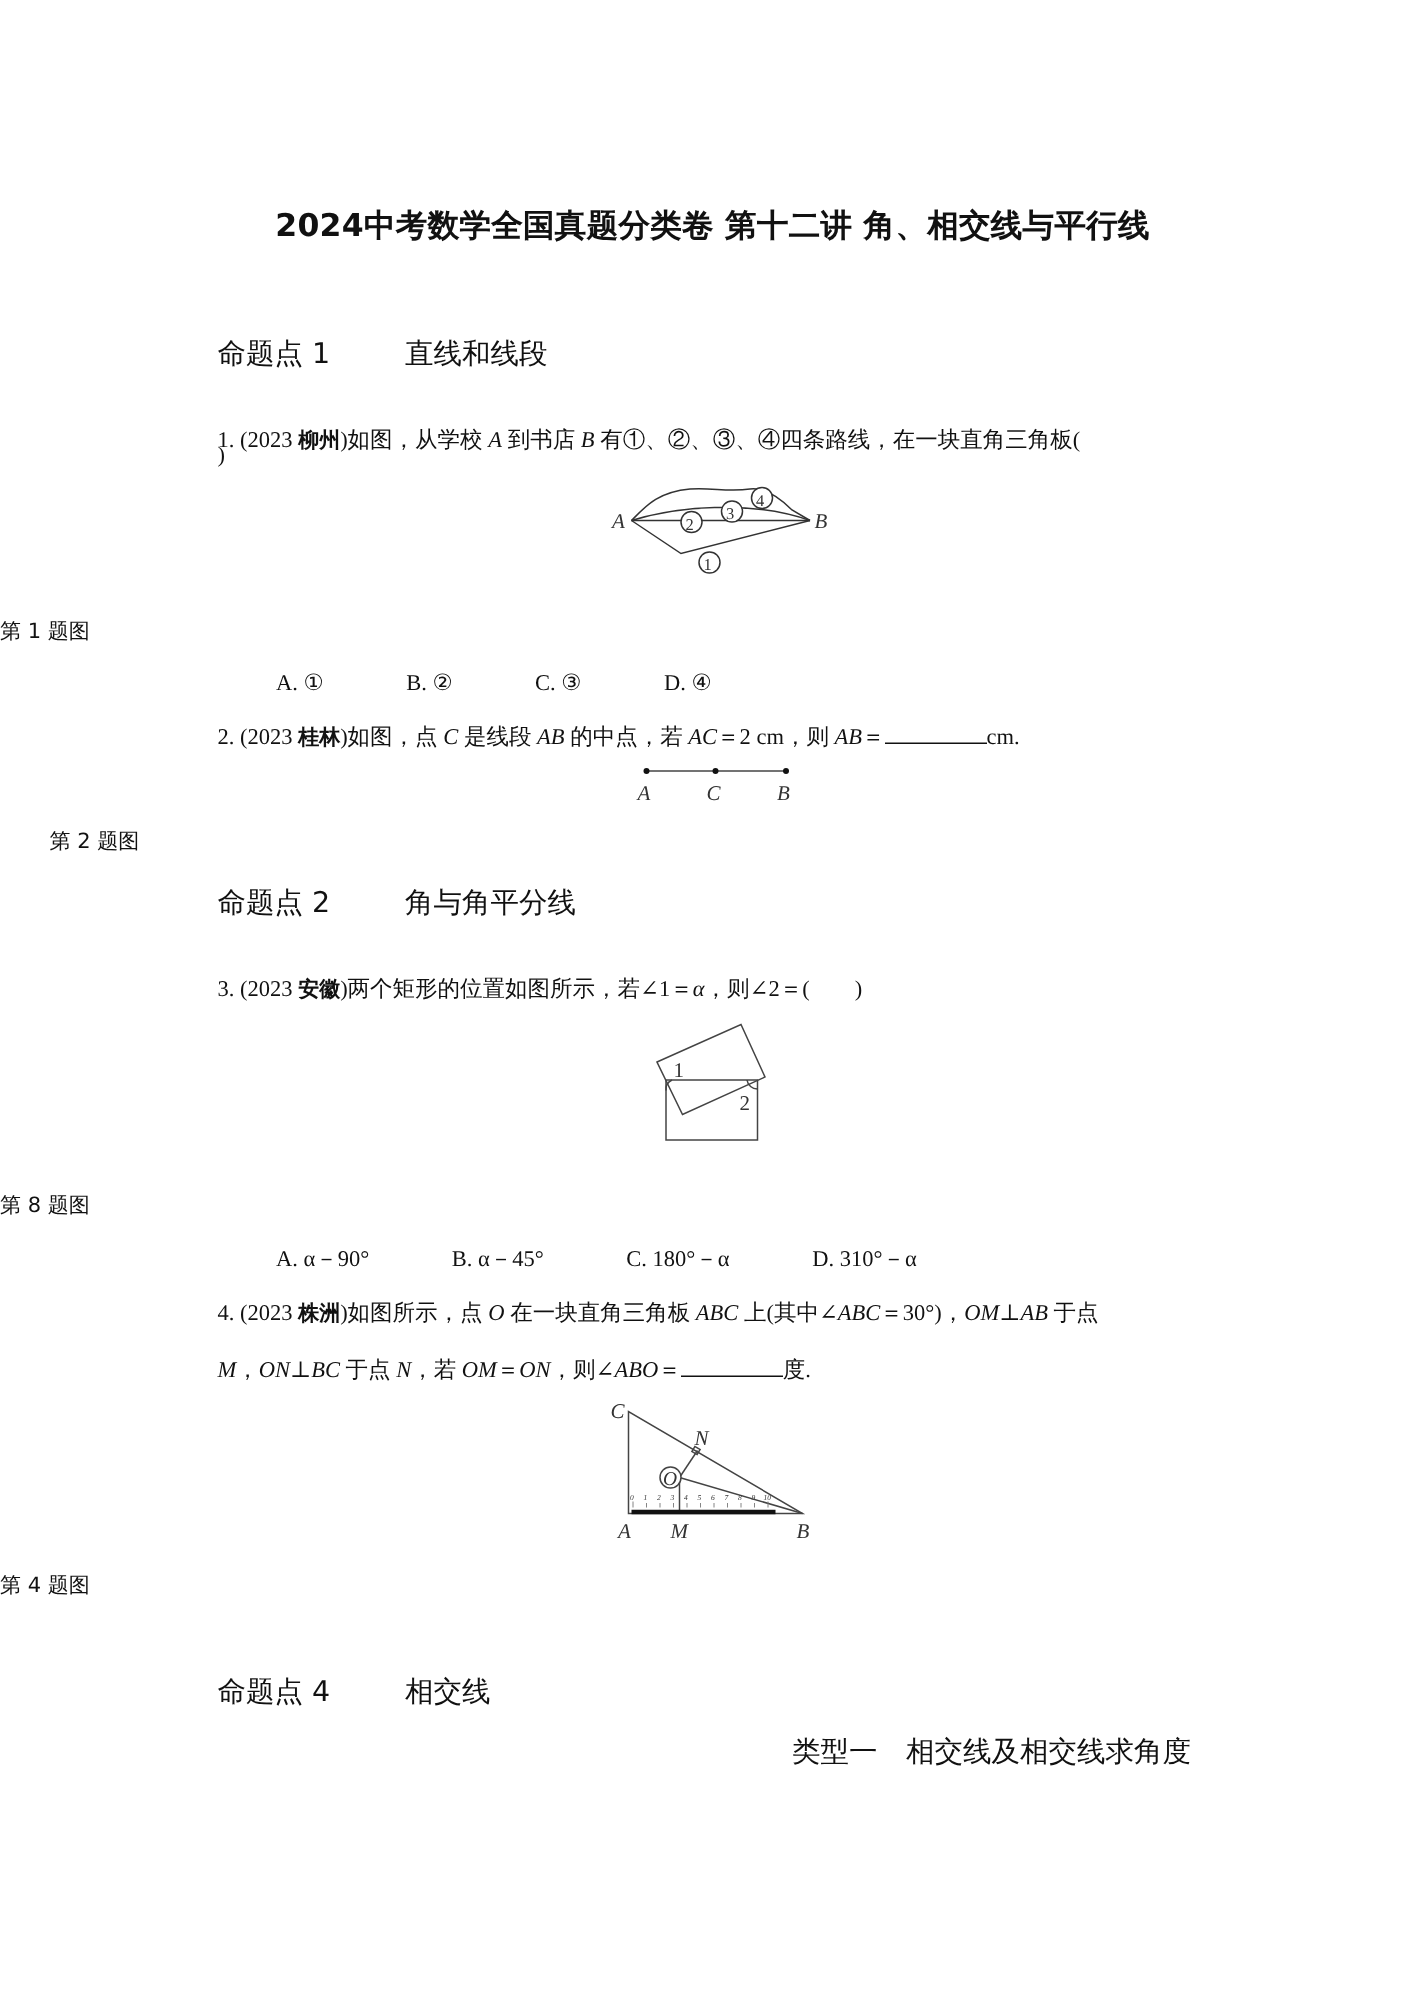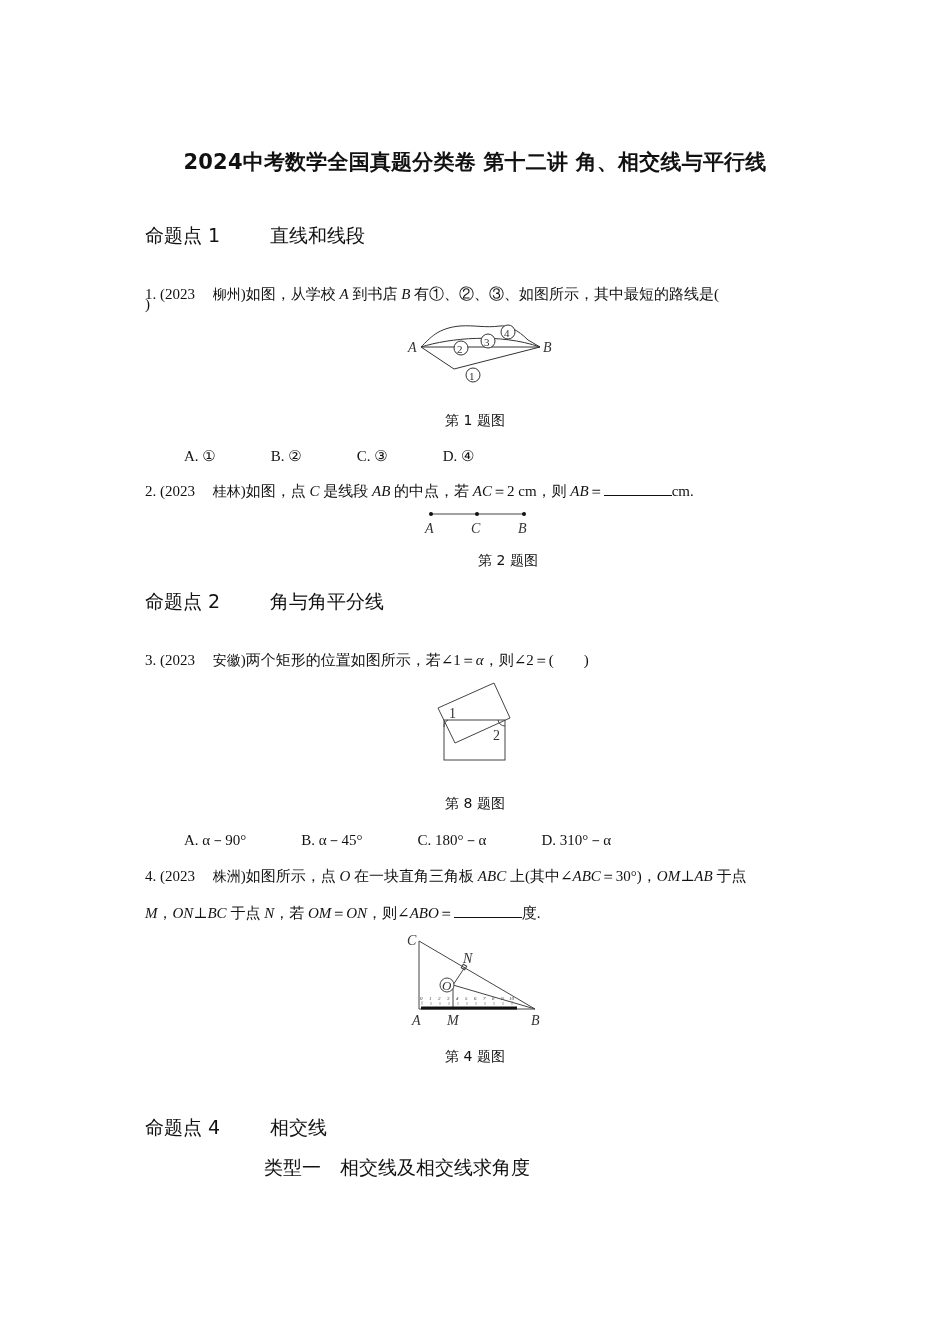--- a/index.html
+++ b/index.html
@@ -1,45 +1,45 @@
 <!DOCTYPE html>
 <html><head>
 <meta charset="utf-8">
 <style>
   html, body { margin:0; padding:0; background:#ffffff; }
   body { width:950px; height:1344px; position:relative; overflow:hidden;
          font-family:"Liberation Serif","DejaVu Serif",serif; color:#111; }
   .abs { position:absolute; white-space:nowrap; }
-  .title { left:0; width:950px; text-align:center; top:148px; font-size:21px; font-weight:bold; letter-spacing:0.2px;
+  .title { left:0; width:950px; text-align:center; top:136px; font-size:21px; font-weight:bold; letter-spacing:0.2px;
            font-family:"DejaVu Sans","Liberation Sans",sans-serif; }
   .section { left:145px; font-size:19px; font-family:"DejaVu Sans","Liberation Sans",sans-serif; }
   .section .num { display:inline-block; width:125px;margin-top:21px; }
   .q { left:145px; font-size:15px; line-height:20px; }
-  .q b { font-weight:normal; font-family:"DejaVu Sans","Liberation Sans",sans-serif; font-size:14px;margin-left:14px; }
+  .q b { font-weight:bold; font-family:"DejaVu Sans","Liberation Sans",sans-serif; font-size:14px; }
   .q i { font-style:italic; }
-  .caption { left:0; width:950px; text-align:center; font-size:14px;
+  .caption { left:0; width:950px; font-size:14px;
              font-family:"DejaVu Sans","Liberation Sans",sans-serif; }
   .opts span { margin-right:16px;margin-left:39px; }
   .blank { display:inline-block; width:68px; border-bottom:1px solid #111; height:14px; vertical-align:baseline; }
-  .subtitle { left:0; width:794px; text-align:center; top:1155px; font-size:19px;
+  .subtitle { left:0; width:794px; text-align:right; top:1155px; font-size:19px;
               font-family:Liberation Sans, sans-serif; }
   svg { position:absolute; overflow:visible; }
   svg text { font-family:"Liberation Serif","DejaVu Serif",serif; font-style:italic; fill:#333; }
 </style>
 </head>
 <body>
 
 <div class="abs title">2024中考数学全国真题分类卷 第十二讲 角、相交线与平行线</div>
 
 <div class="abs section" style="top:202px;">
   <span class="num">命题点 1</span><span>直线和线段</span>
 </div>
 
 <div class="abs q" style="top:284px;">
-  <span>1. (2023 </span><b>柳州</b><span>)如图，从学校 </span><i>A</i><span> 到书店 </span><i>B</i><span> 有①、②、③、如图所示，其中最短的路线是(</span>
+  <span>1. (2023 </span><b>柳州</b><span>)如图，从学校 </span><i>A</i><span> 到书店 </span><i>B</i><span> 有①、②、③、④四条路线，在一块直角三角板(</span>
 </div>
 <div class="abs q" style="top:294px; left:145px;">)</div>
 
 <svg style="left:400px; top:318px;" width="160" height="70" viewBox="0 0 160 70">
   <g stroke="#333" stroke-width="1" fill="none">
     <path d="M21,29 C30,20 38,10 60,8 C75,7 85,10 100,8 C108,7 118,12 128,22 L140,29"></path>
     <path d="M21,29 C50,20 100,15 140,29"></path>
     <line x1="21" y1="29" x2="140" y2="29"></line>
     <path d="M21,29 L54,51 L140,29"></path>
     <circle cx="61" cy="30" r="7" fill="#fff"></circle>

